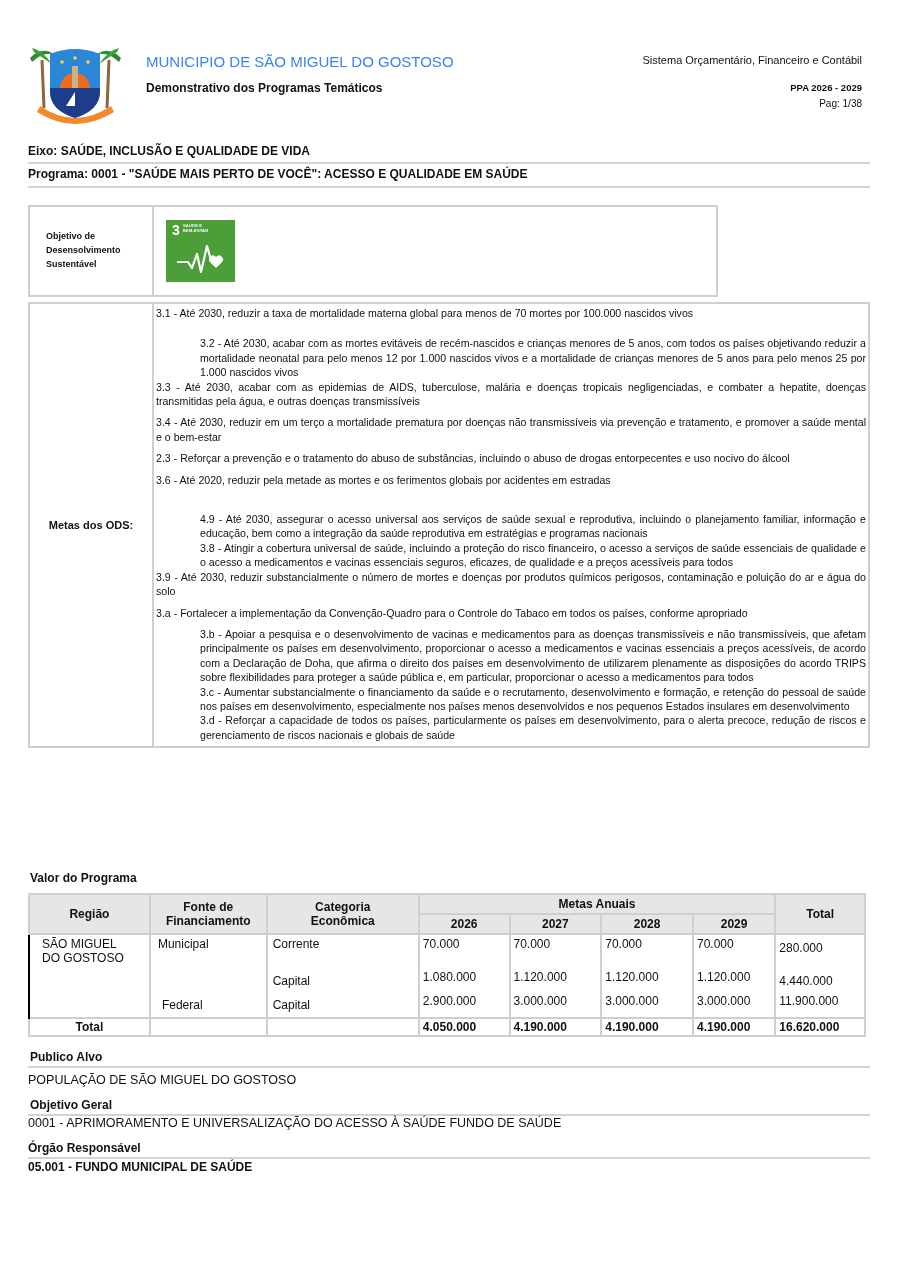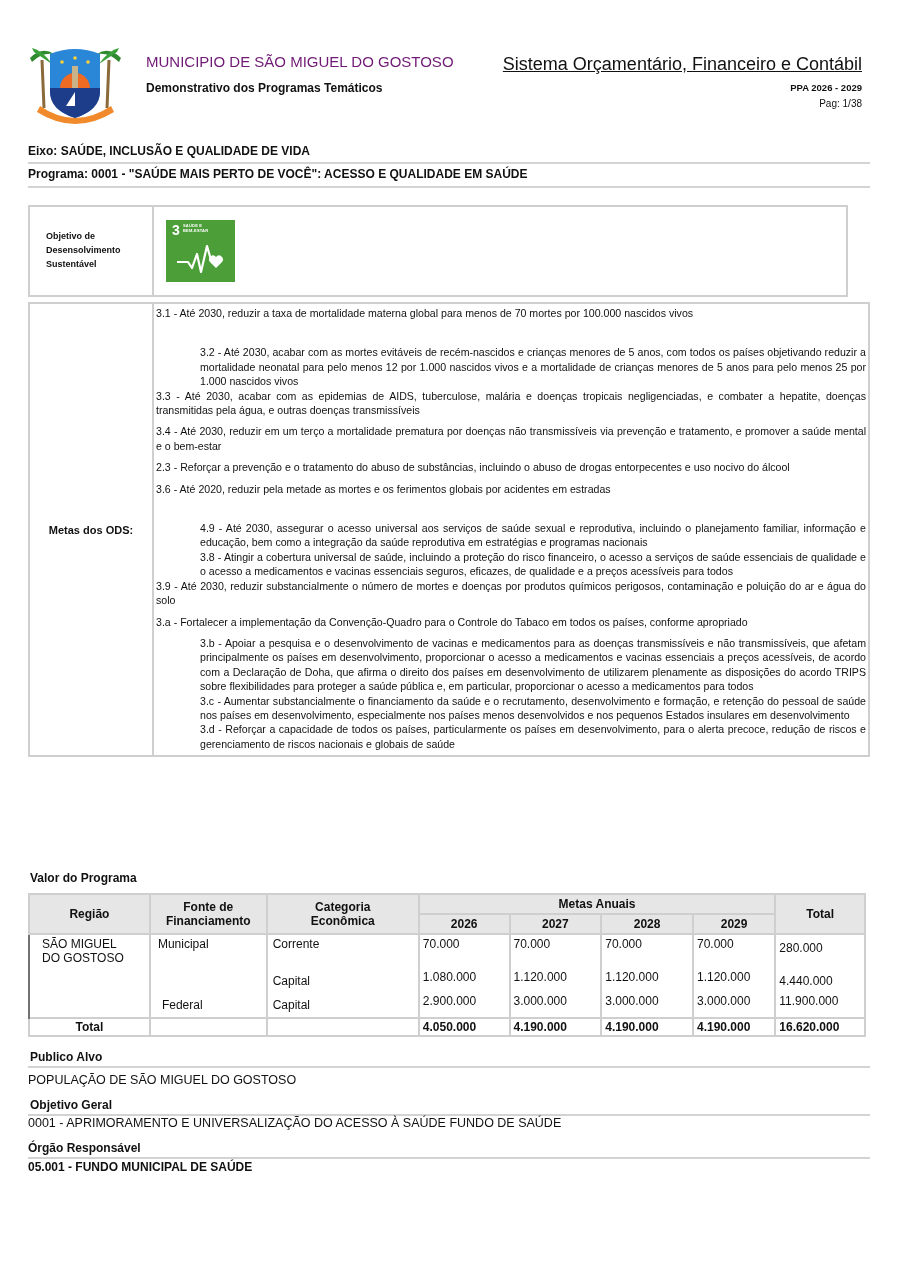--- a/index.html
+++ b/index.html
@@ -1,51 +1,51 @@
 <!DOCTYPE html>
 <html><head>
 <meta charset="utf-8">
 <style>
   * { box-sizing: border-box; margin: 0; padding: 0; }
   html, body { width: 900px; height: 1272px; background: #ffffff; }
   body { font-family: "Liberation Sans", sans-serif; color: #111; position: relative; overflow: hidden; }
 
   .header { position: absolute; left: 0; top: 0; width: 900px; height: 130px; }
   .logo { position: absolute; left: 28px; top: 40px; width: 95px; height: 85px; }
-  .muni-title { position: absolute; left: 146px; top: 53px; font-size: 15px; color: #701a75; }
+  .muni-title { position: absolute; left: 146px; top: 53px; font-size: 15px; color: #3b82f6; }
   .doc-sub { position: absolute; left: 146px; top: 81px; font-size: 12px; font-weight: bold; }
-  .sys-title { position: absolute; right: 38px; top: 54px; font-size: 18px; text-decoration: underline; }
+  .sys-title { position: absolute; right: 38px; top: 54px; font-size: 11px; }
   .ppa { position: absolute; right: 38px; top: 82px; font-size: 9.5px; font-weight: bold; }
   .pag { position: absolute; right: 38px; top: 98px; font-size: 10px; }
 
   .eixo { position: absolute; left: 28px; top: 144px; width: 842px; font-size: 12px; font-weight: bold; padding-bottom: 4px; border-bottom: 2px solid #d3d3d3; }
   .programa { position: absolute; left: 28px; top: 167px; width: 842px; font-size: 12px; font-weight: bold; padding-bottom: 5px; border-bottom: 2px solid #d3d3d3; }
 
-  .ods-table { position: absolute; left: 28px; top: 205px; width: 820px; border-collapse: collapse; }
+  .ods-table { position: absolute; left: 28px; top: 205px; width: 690px; border-collapse: collapse; }
   .ods-table td { border: 2px solid #cfcfcf; vertical-align: middle; }
   .ods-label { width: 124px; font-size: 9px; font-weight: bold; padding: 0 0 0 16px; line-height: 1.55; }
   .ods-icon-cell { height: 90px; padding: 13px 12px; }
   .sdg { width: 69px; height: 62px; background: #4c9f38; position: relative; }
   .sdg .num { position: absolute; left: 6px; top: 2px; color: #fff; font-weight: bold; font-size: 14px; }
   .sdg .lbl { position: absolute; left: 17px; top: 4px; color: #fff; font-size: 4px; line-height: 1.2; font-weight: bold; letter-spacing: 0.2px; }
   .sdg svg { position: absolute; left: 10px; top: 22px; }
 
   .metas-table { position: absolute; left: 28px; top: 302px; width: 842px; border-collapse: collapse; }
   .metas-table td { border: 2px solid #cfcfcf; }
   .metas-label { width: 124px; font-size: 11px; font-weight: bold; text-align: center; vertical-align: middle; }
   .metas-body { font-size: 10.6px; line-height: 14.4px; text-align: justify; padding: 2px 2px 4px 2px; }
   .meta { margin-bottom: 7px; }
   .meta.tight { margin-bottom: 0; margin-left: 44px; }
-  .meta.gap { margin-bottom: 25px; }
+  .meta.gap { margin-bottom: 16px; }
   .meta.gap2 { margin-bottom: 25px; }
 
   .valor-title { position: absolute; left: 30px; top: 871px; font-size: 12px; font-weight: bold; }
   .valor-table { position: absolute; left: 28px; top: 893px; width: 838px; border-collapse: collapse; font-size: 12px; }
   .valor-table th { background: #e6e6e6; border: 2px solid #cfcfcf; font-weight: bold; font-size: 12px; text-align: center; padding: 2px 3px; }
-  .valor-table td { border-left: 2px solid #737373; border-right: 2px solid #cfcfcf; padding: 2px 3px; vertical-align: top; }
+  .valor-table td { border-left: 2px solid #000000; border-right: 2px solid #cfcfcf; padding: 2px 3px; vertical-align: top; }
   .valor-table .num { text-align: left; }
   .valor-table tr.total td { border: 2px solid #cfcfcf; font-weight: bold; padding: 1px 3px; }
   .valor-table tr.row1 td { height: 34px; }
   .valor-table tr.row2 td { height: 24px; }
   .valor-table tr.row3 td { height: 26px; }
   .cell-pad-top { padding-top: 6px !important; }
 
   .section-label { position: absolute; left: 28px; width: 842px; font-size: 12px; font-weight: bold; padding: 0 0 2px 2px; border-bottom: 2px solid #d3d3d3; }
   .section-value { position: absolute; left: 28px; font-size: 12.5px; }
   .section-value.bold { font-weight: bold; font-size: 12px; }

